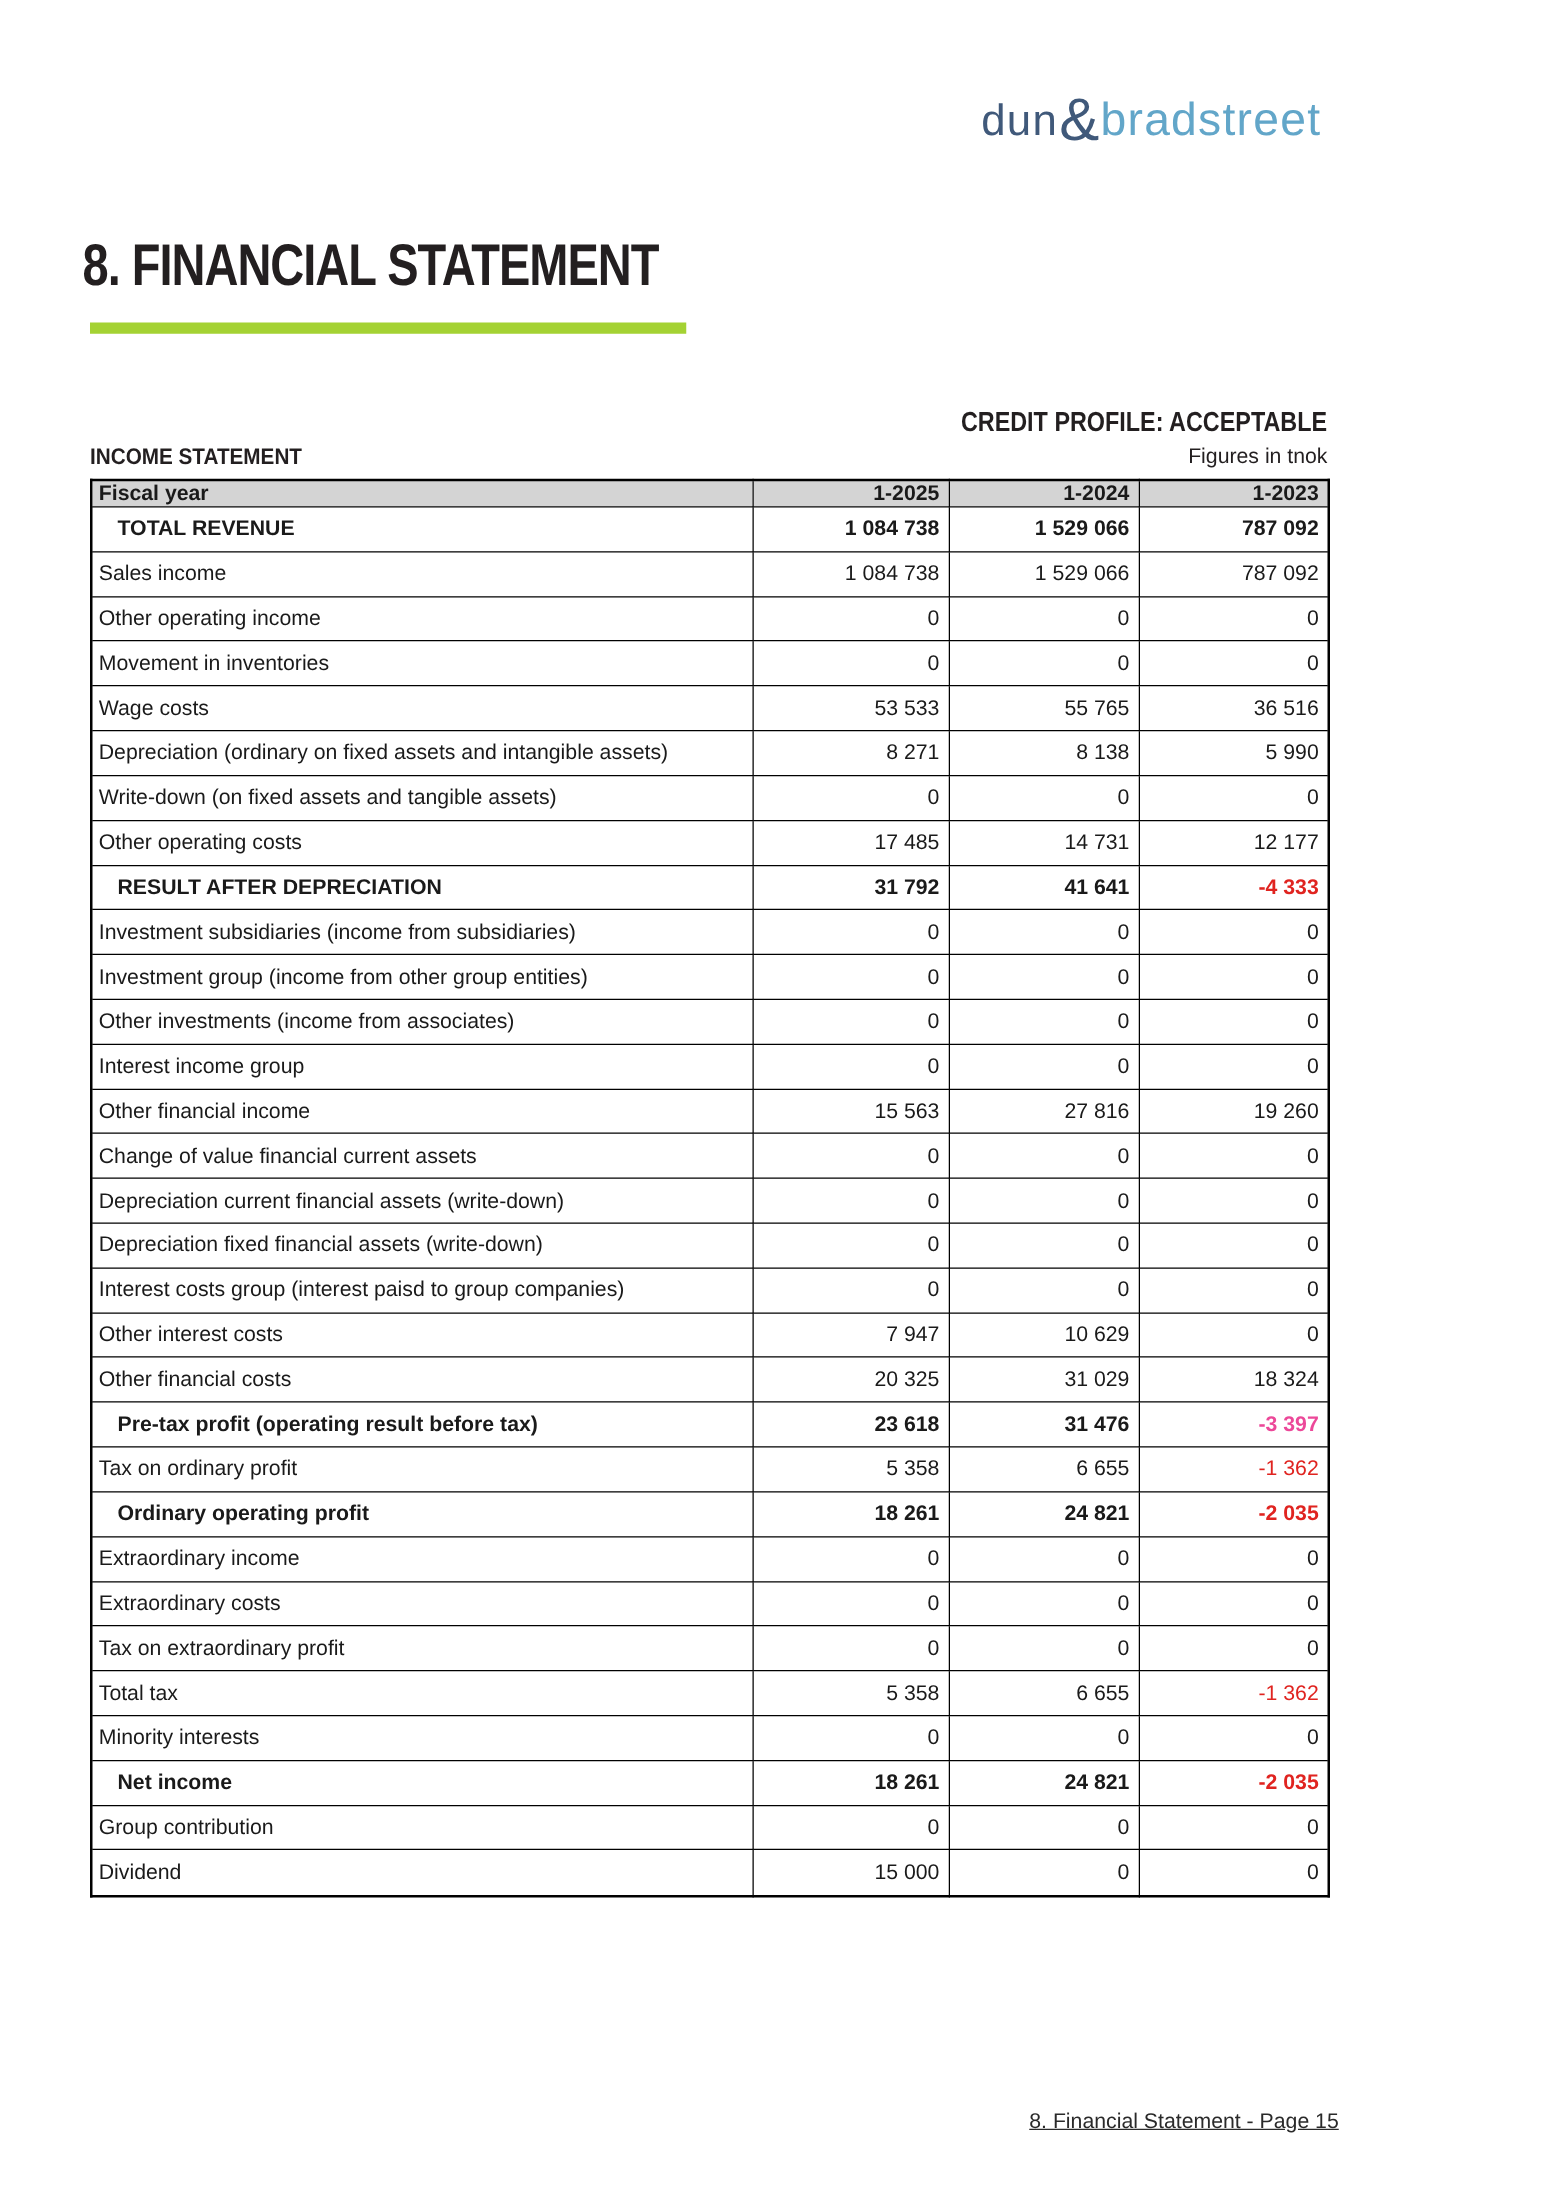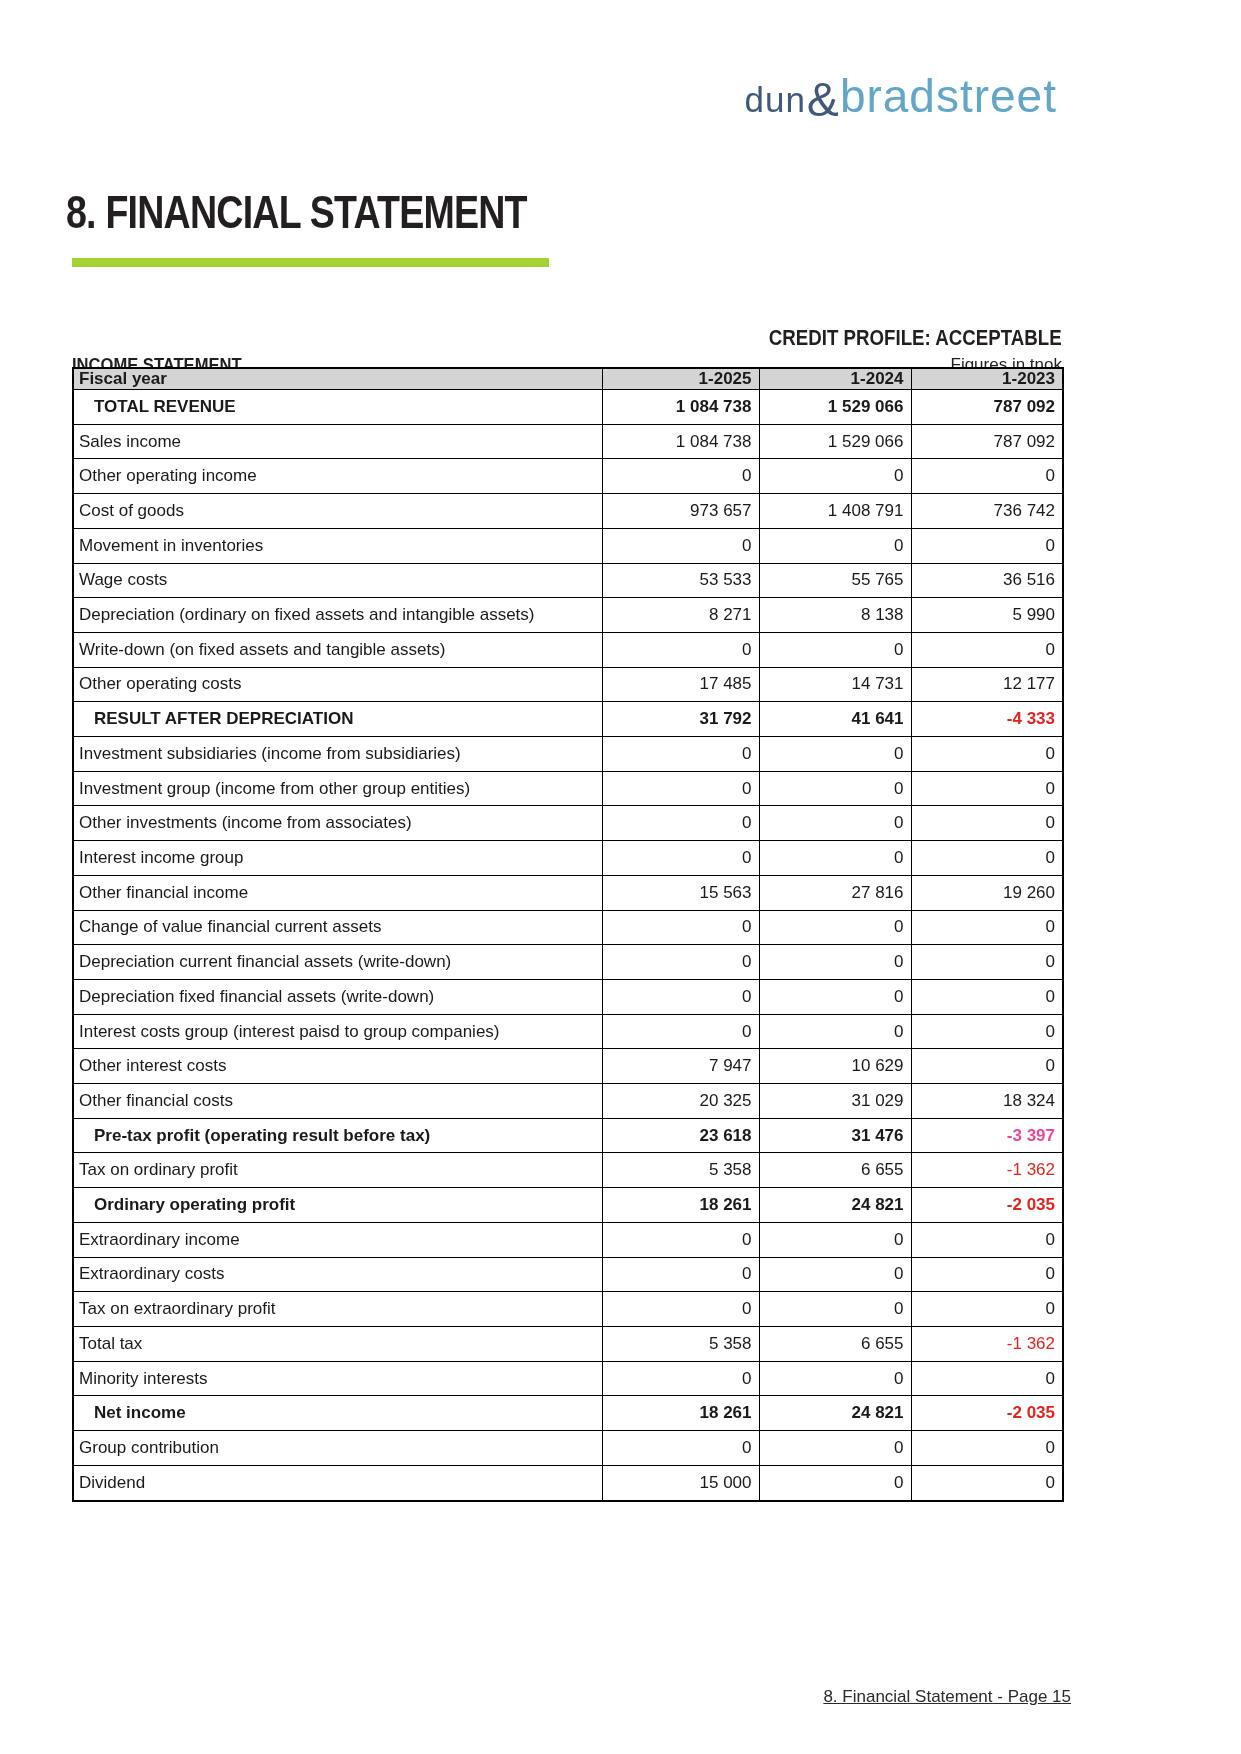--- a/index.html
+++ b/index.html
@@ -12,21 +12,21 @@
     overflow: hidden;
   }
 
   
   .logo {
     position: absolute; top: 74px; right: 184px;
     white-space: nowrap; line-height: 44px;
   }
   .logo-dun  { font-size: 35px; color: #40597a; letter-spacing: 1px; }
   .logo-amp  { font-size: 48px; color: #3a5877; font-weight: 400; vertical-align: -4px; margin: 0 1px; }
-  .logo-brad { font-size: 46px; color: #62a6c9; letter-spacing: 1px; text-align: right; }
+  .logo-brad { font-size: 37px; color: #62a6c9; letter-spacing: 1px; text-align: right; }
 
   
   .title {
     position: absolute; left: 66px; top: 184px;
     font-size: 47px; font-weight: bold; color: #231f20;
     white-space: nowrap; letter-spacing: -1px;
     transform: scaleX(0.80); transform-origin: left center;
   }
   .accent-bar {
     position: absolute; left: 72px; top: 258px;
@@ -44,21 +44,21 @@
     font-size: 18px; font-weight: bold; color: #231f20;
     transform: scaleX(0.92); transform-origin: left center;
   }
   .figures-note {
     position: absolute; right: 179px; top: 355px;
     font-size: 17px; color: #231f20;
   }
 
   
   table.fin {
-    position: absolute; left: 72px; top: 367px;
+    position: absolute; left: 72px; top: 383px;
     width: 990px; height: 1135px;
     border-collapse: collapse;
     table-layout: fixed;
     font-size: 17px;
   }
   table.fin col.c-label { width: 529px; }
   table.fin col.c-y1    { width: 157px; }
   table.fin col.c-y2    { width: 152px; }
   table.fin col.c-y3    { width: 152px; }
   table.fin th, table.fin td {
@@ -124,26 +124,20 @@
         <td class="num">1 529 066</td>
         <td class="num">787 092</td>
       </tr>
       <tr>
         <td>Other operating income</td>
         <td class="num">0</td>
         <td class="num">0</td>
         <td class="num">0</td>
       </tr>
       <tr>
-        <td>Cost of goods</td>
-        <td class="num">973 657</td>
-        <td class="num">1 408 791</td>
-        <td class="num">736 742</td>
-      </tr>
-      <tr>
         <td>Movement in inventories</td>
         <td class="num">0</td>
         <td class="num">0</td>
         <td class="num">0</td>
       </tr>
       <tr>
         <td>Wage costs</td>
         <td class="num">53 533</td>
         <td class="num">55 765</td>
         <td class="num">36 516</td>

